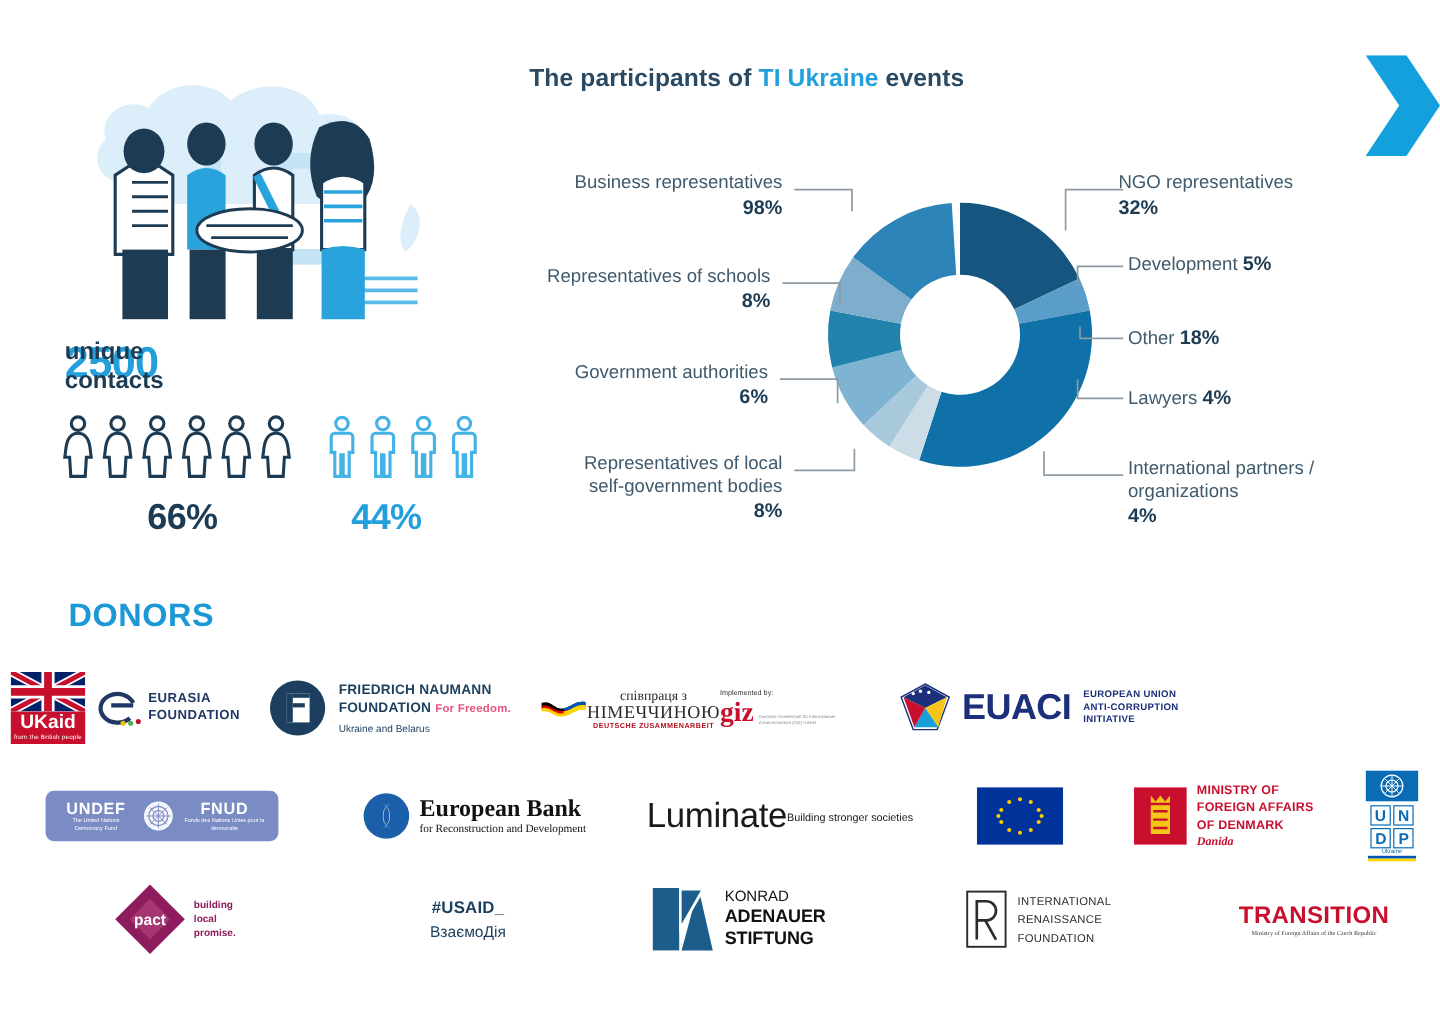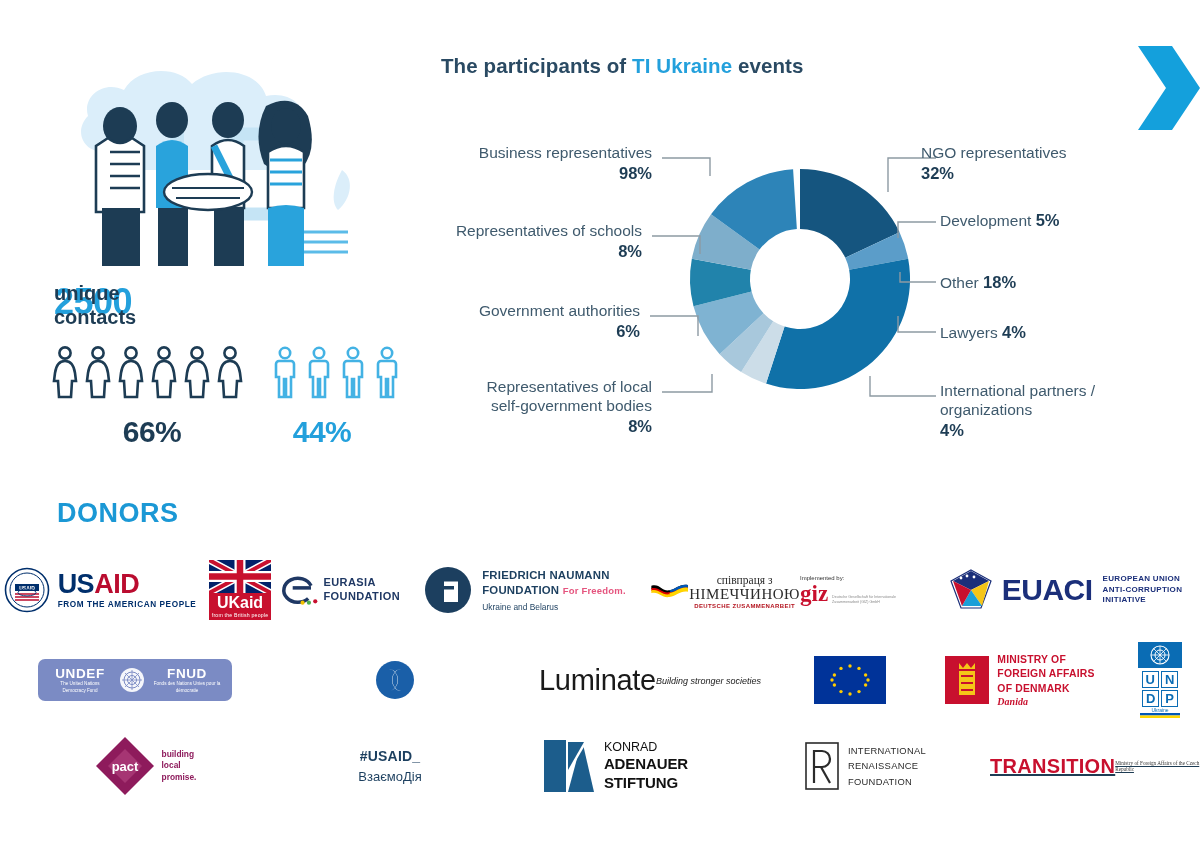--- a/index.html
+++ b/index.html
@@ -91,21 +91,21 @@
   .euaci-sub { color: #1b2f7a; font-size: 8px; font-weight: bold; line-height: 1.35; letter-spacing: .3px; }
 
   .undef-box { background: #7b8bc4; border-radius: 7px; padding: 7px 11px; display: flex; align-items: center; gap: 8px; }
   .undef-big { color: #fff; font-weight: bold; font-size: 13.5px; letter-spacing: .6px; }
   .undef-small { color: #fff; font-size: 4.6px; line-height: 1.35; text-align: center; }
 
   .ebrd-txt { font-family: "Liberation Serif", serif; font-weight: bold; font-size: 20px; color: #111; line-height: 1; }
   .ebrd-sub { font-family: "Liberation Serif", serif; font-size: 9.4px; color: #111; margin-top: 2px; }
 
   .lum-word { font-size: 29px; color: #1a1a1a; letter-spacing: -.3px; font-weight: 500; }
-  .lum-sub { font-size: 9px; color: #1a1a1a; margin-top: 1px; font-style: italic; }
+  .lum-sub { font-size: 9px; color: #1a1a1a; margin-top: 1px; }
 
   .dk-txt { color: #c8102e; font-weight: bold; font-size: 10.4px; line-height: 1.35; letter-spacing: .2px; }
   .dk-danida { color: #c8102e; font-style: italic; font-weight: bold; font-size: 10px; font-family: "Liberation Serif", serif; }
 
   .undp-letter { color: #0a6cb4; font-weight: bold; font-size: 13px; font-family: "Liberation Sans", sans-serif; }
   .undp-sub { font-size: 5px; color: #0a6cb4; }
 
   .pact-txt { color: #8e1b5c; font-size: 8.4px; font-weight: bold; line-height: 1.32; }
   .usaid2-tag { color: #1c3f5f; font-weight: bold; font-size: 14px; letter-spacing: .2px; }
   .usaid2-ua { color: #1c3f5f; font-size: 13px; }
@@ -275,21 +275,21 @@
     <div class="lbl left" style="left:0; top:172px; width:240px;">
       <span>Government authorities</span>
       <span class="vline v">6%</span>
     </div>
     <div class="lbl left" style="left:0; top:248px; width:252px;">
       <span>Representatives of local</span><br>
       <span>self-government bodies</span>
       <span class="vline v">8%</span>
     </div>
 
-    <div class="lbl right" style="left:521px; top:14px; width:250px;">
+    <div class="lbl right" style="left:532px; top:14px; width:250px;">
       <span>NGO representatives</span><br>
       <span class="v">32%</span>
     </div>
     <div class="lbl right" style="left:540px; top:80px; width:250px;">
       <span>Development</span>
       <span class="v">5%</span>
     </div>
     <div class="lbl right" style="left:540px; top:142px; width:250px;">
       <span>Other</span>
       <span class="v">18%</span>
@@ -304,34 +304,20 @@
       <span class="v">4%</span>
     </div>
   </div>
 
   <div class="donors-title">DONORS</div>
 
   <div class="logos">
 
     <div class="logorow r1">
 
-      <div class="logo" style="width:200px;">
-        <svg width="46" height="46" viewBox="0 0 46 46">
-          <circle cx="23" cy="23" r="21.5" fill="#fff" stroke="#002f6c" stroke-width="1.6"></circle>
-          <circle cx="23" cy="23" r="17" fill="#fff" stroke="#002f6c" stroke-width="1"></circle>
-          <rect x="11" y="17" width="24" height="7" fill="#002f6c"></rect>
-          <text x="23" y="22.6" font-size="5" fill="#fff" text-anchor="middle" font-family="Liberation Sans, sans-serif" font-weight="bold">USAID</text>
-          <path d="M11,27 h24 M11,30 h24 M11,33 h24" stroke="#ba0c2f" stroke-width="1.4"></path>
-          <ellipse cx="23" cy="25.5" rx="9" ry="3.4" fill="none" stroke="#002f6c" stroke-width="0.9"></ellipse>
-        </svg>
-        <div style="margin-left:8px;">
-          <div class="usaid-txt"><span class="usaid-us">US</span><span class="usaid-aid">AID</span></div>
-          <div class="usaid-sub">FROM THE AMERICAN PEOPLE</div>
-        </div>
-      </div>
 
       <div class="logo" style="width:80px; flex-direction:column;">
         <svg width="62" height="33" viewBox="0 0 62 33">
           <rect width="62" height="33" fill="#012169"></rect>
           <path d="M0,0 L62,33 M62,0 L0,33" stroke="#fff" stroke-width="7"></path>
           <path d="M0,0 L62,33 M62,0 L0,33" stroke="#C8102E" stroke-width="4"></path>
           <path d="M31,0 V33 M0,16.5 H62" stroke="#fff" stroke-width="11"></path>
           <path d="M31,0 V33 M0,16.5 H62" stroke="#C8102E" stroke-width="6.5"></path>
         </svg>
         <div style="background:#c8102e; width:62px; text-align:center; padding:1px 0 2px;">
@@ -432,20 +418,24 @@
           </div>
         </div>
       </div>
 
       <div class="logo" style="width:250px;">
         <svg width="40" height="40" viewBox="0 0 40 40">
           <circle cx="20" cy="20" r="19" fill="#1a5fa8"></circle>
           <path d="M14,9 a9,11 0 0 1 0,22 a7,9 0 0 0 0,-22 Z" fill="#fff"></path>
           <path d="M26,9 a9,11 0 0 0 0,22 a7,9 0 0 1 0,-22 Z" fill="#fff"></path>
         </svg>
+        <div style="margin-left:8px;">
+          <div class="ebrd-txt">European Bank</div>
+          <div class="ebrd-sub">for Reconstruction and Development</div>
+        </div>
       </div>
 
       <div class="logo" style="width:260px; flex-direction:row;">
         <div class="lum-word">Luminate</div>
         <div class="lum-sub">Building stronger societies</div>
       </div>
 
       <div class="logo" style="width:140px;">
         <svg width="72" height="48" viewBox="0 0 72 48">
           <rect width="72" height="48" fill="#003399"></rect>
@@ -544,20 +534,20 @@
           <path d="M10,42 V10 h8 a8,8 0 0 1 0,16 h-8" fill="none" stroke="#2b2b2b" stroke-width="2.2"></path>
           <path d="M17,26 L26,42" stroke="#2b2b2b" stroke-width="2.2"></path>
         </svg>
         <div class="irf-txt" style="margin-left:8px;">
           <div>INTERNATIONAL</div>
           <div>RENAISSANCE</div>
           <div>FOUNDATION</div>
         </div>
       </div>
 
-      <div class="logo" style="width:210px; flex-direction:row;text-decoration:underline;">
+      <div class="logo" style="width:210px; flex-direction:column;">
         <div class="trans-word">TRANSITION</div>
         <div class="trans-sub">Ministry of Foreign Affairs of the Czech Republic</div>
       </div>
     </div>
 
   </div>
 </div>
 
 </body></html>

